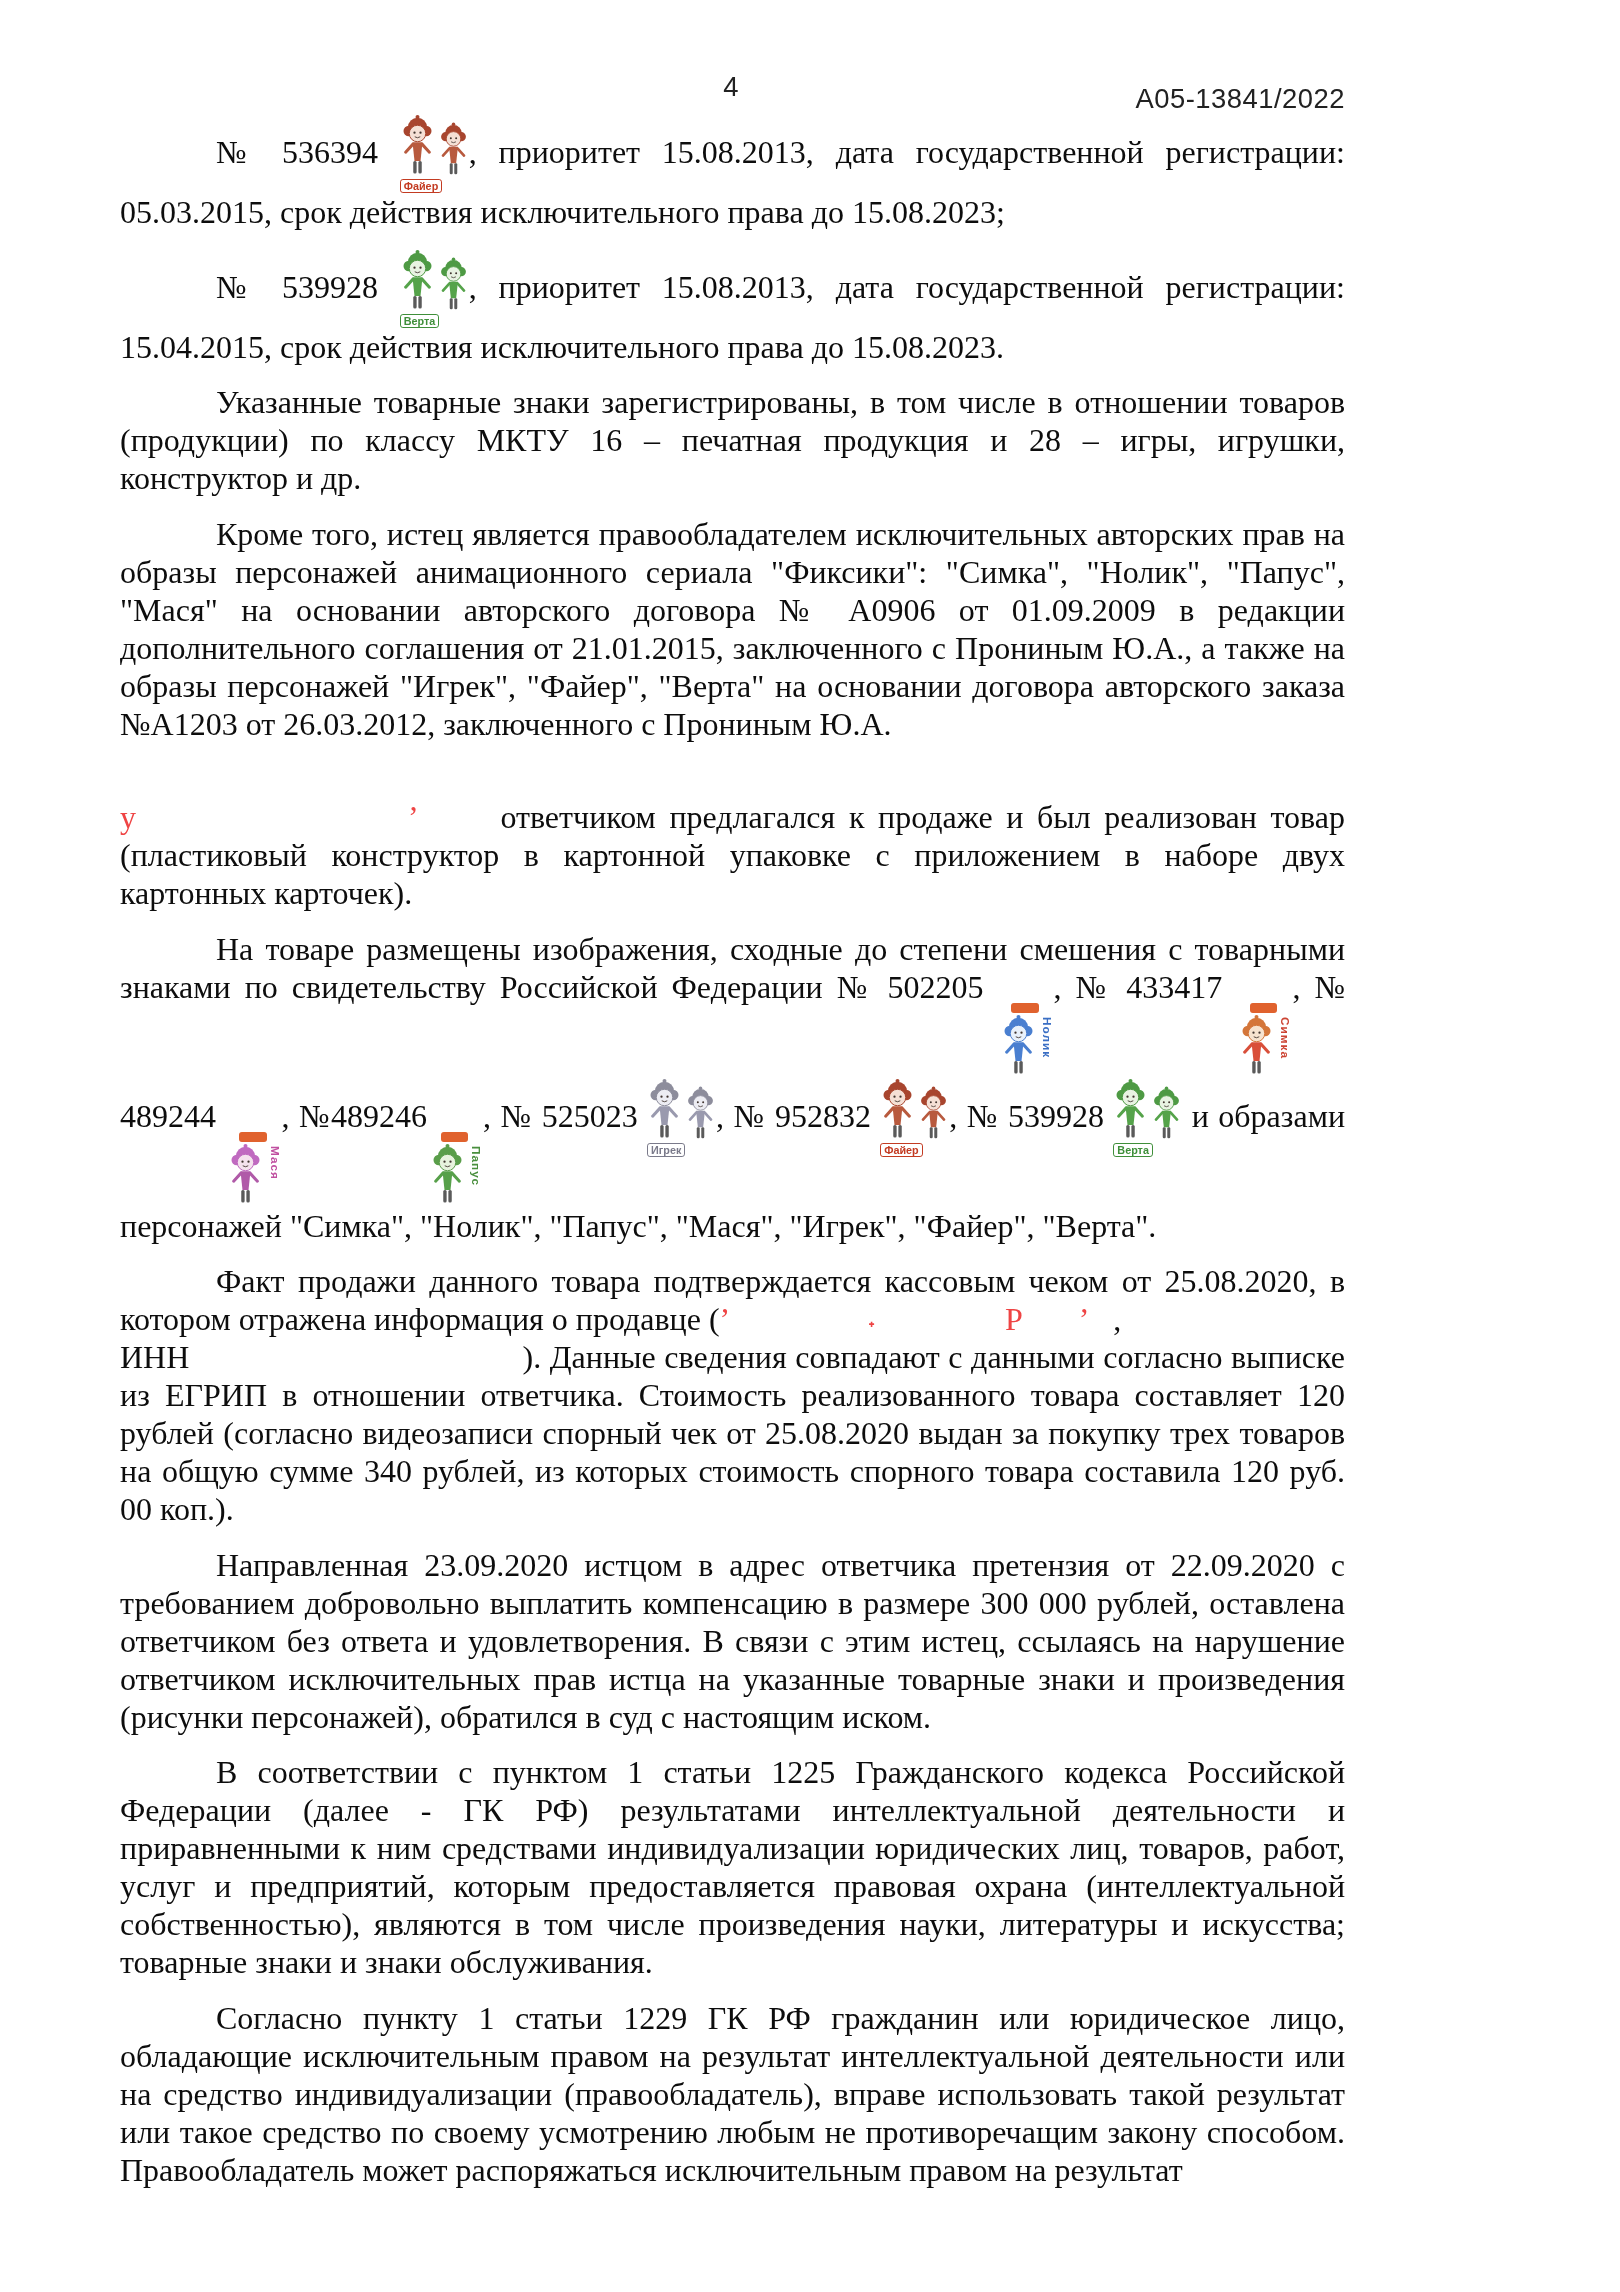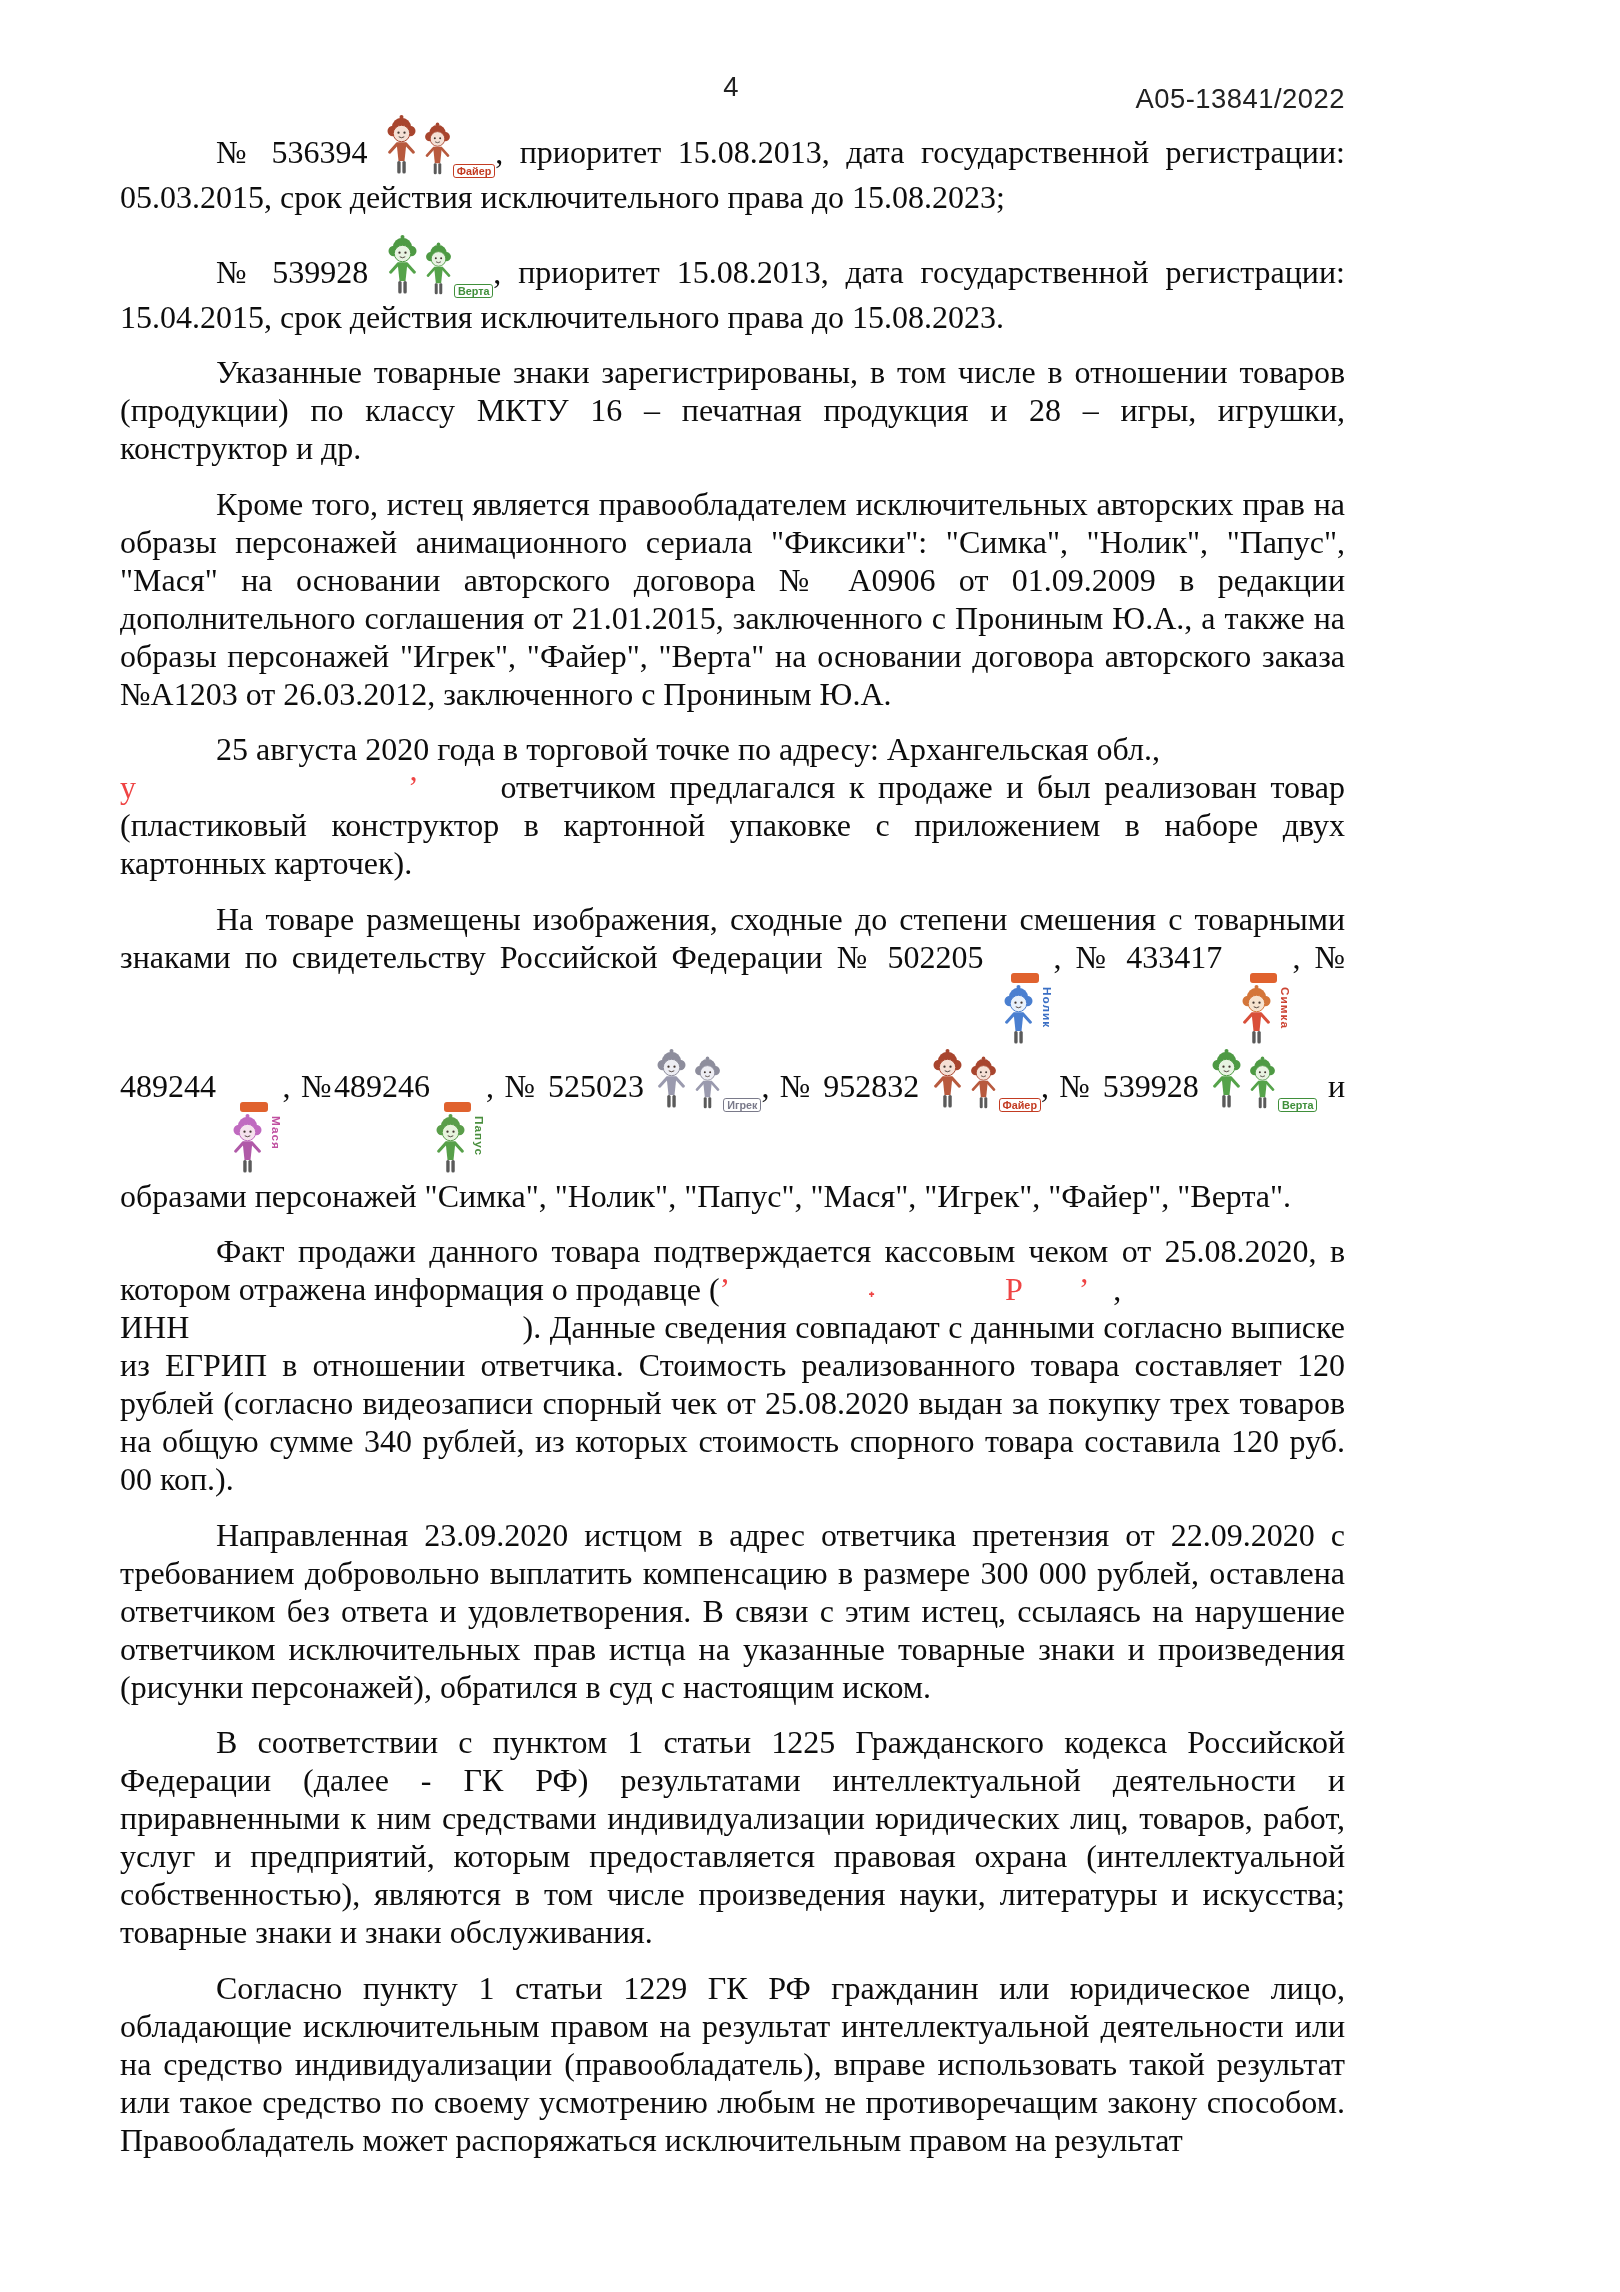--- a/index.html
+++ b/index.html
@@ -16,21 +16,21 @@
   .case-num{position:absolute;right:0;top:12px;letter-spacing:0.5px;}
   .content{
     position:absolute;top:114px;left:120px;width:1225px;
     font-size:32px;line-height:38px;text-align:justify;color:#0d0d0d;
   }
   .content p{margin:0 0 17.6px 0;text-indent:96px;}
   .ghost{white-space:pre;color:#ef4444;}
   
   .tm-icon{display:inline-flex;vertical-align:-14.7px;line-height:normal;text-indent:0;}
   .tm-single{flex-direction:row;align-items:flex-start;}
-  .tm-pair{align-items:flex-end;justify-content:flex-end;}
+  .tm-pair{flex-direction:column;align-items:flex-start;justify-content:flex-end;}
   .fig-col{display:flex;flex-direction:column;align-items:center;}
   .badge{width:27.4px;height:9.8px;border-radius:2.9px;margin:0 0 1px 13.7px;}
   .vcap{
     writing-mode:vertical-rl;font-family:"Liberation Sans", sans-serif;
     font-size:11.8px;font-weight:bold;letter-spacing:1px;margin:13.7px 0 0 1px;
   }
   .fig-row{display:flex;align-items:flex-end;}
   .bcap{
     font-family:"Liberation Sans", sans-serif;font-size:10.8px;font-weight:bold;
     border:1px solid;border-radius:2.9px;padding:0 2.9px;margin-top:1px;white-space:nowrap;
@@ -123,21 +123,21 @@
               <rect x="14.7" y="37" width="2.7" height="10" rx="1.2" fill="#5a5a5a"></rect>
             </svg>
           </span>
           <span class="bcap" style="color:#3f8f3a;border-color:#3f8f3a">Верта</span>
         </span><span>, приоритет 15.08.2013, дата государственной регистрации: 15.04.2015, срок действия исключительного права до 15.08.2023.</span></p>
 
     <p><span>Указанные товарные знаки зарегистрированы, в том числе в отношении товаров (продукции) по классу МКТУ 16 – печатная продукция и 28 – игры, игрушки, конструктор и др.</span></p>
 
     <p><span>Кроме того, истец  является правообладателем исключительных авторских прав на образы персонажей анимационного сериала "Фиксики": "Симка", "Нолик", "Папус", "Мася" на основании авторского договора № А0906 от 01.09.2009 в редакции дополнительного соглашения от 21.01.2015, заключенного с Прониным Ю.А., а также на образы персонажей "Игрек", "Файер", "Верта" на основании договора авторского заказа №А1203 от 26.03.2012, заключенного с Прониным Ю.А.</span></p>
 
-    <p><span>25 августа 2020 года в торговой точке по адресу: Архангельская обл.,</span><br><span class="ghost">у                    ʼ      </span><span>ответчиком предлагался к продаже и был реализован товар (пластиковый конструктор в картонной упаковке с приложением в наборе двух картонных карточек).</span></p>
+    <p><br><span class="ghost">у                    ʼ      </span><span>ответчиком предлагался к продаже и был реализован товар (пластиковый конструктор в картонной упаковке с приложением в наборе двух картонных карточек).</span></p>
 
     <p><span>На товаре размещены изображения, сходные до степени смешения с  товарными знаками по свидетельству Российской Федерации   № 502205 </span><span class="tm-icon tm-single">
           <span class="fig-col">
             <span class="badge" style="background:#e0622e"></span>
             <svg width="35" height="64" viewBox="0 0 28 50" xmlns="http://www.w3.org/2000/svg">
               <line x1="14" y1="1.5" x2="14" y2="5.5" stroke="#4a7fd0" stroke-width="1.4"></line>
               <circle cx="14" cy="1.8" r="1.6" fill="#4a7fd0"></circle>
               <circle cx="14" cy="10" r="7.6" fill="#4a7fd0"></circle>
               <circle cx="7" cy="13" r="4.2" fill="#4a7fd0"></circle>
               <circle cx="21" cy="13" r="4.2" fill="#4a7fd0"></circle>

